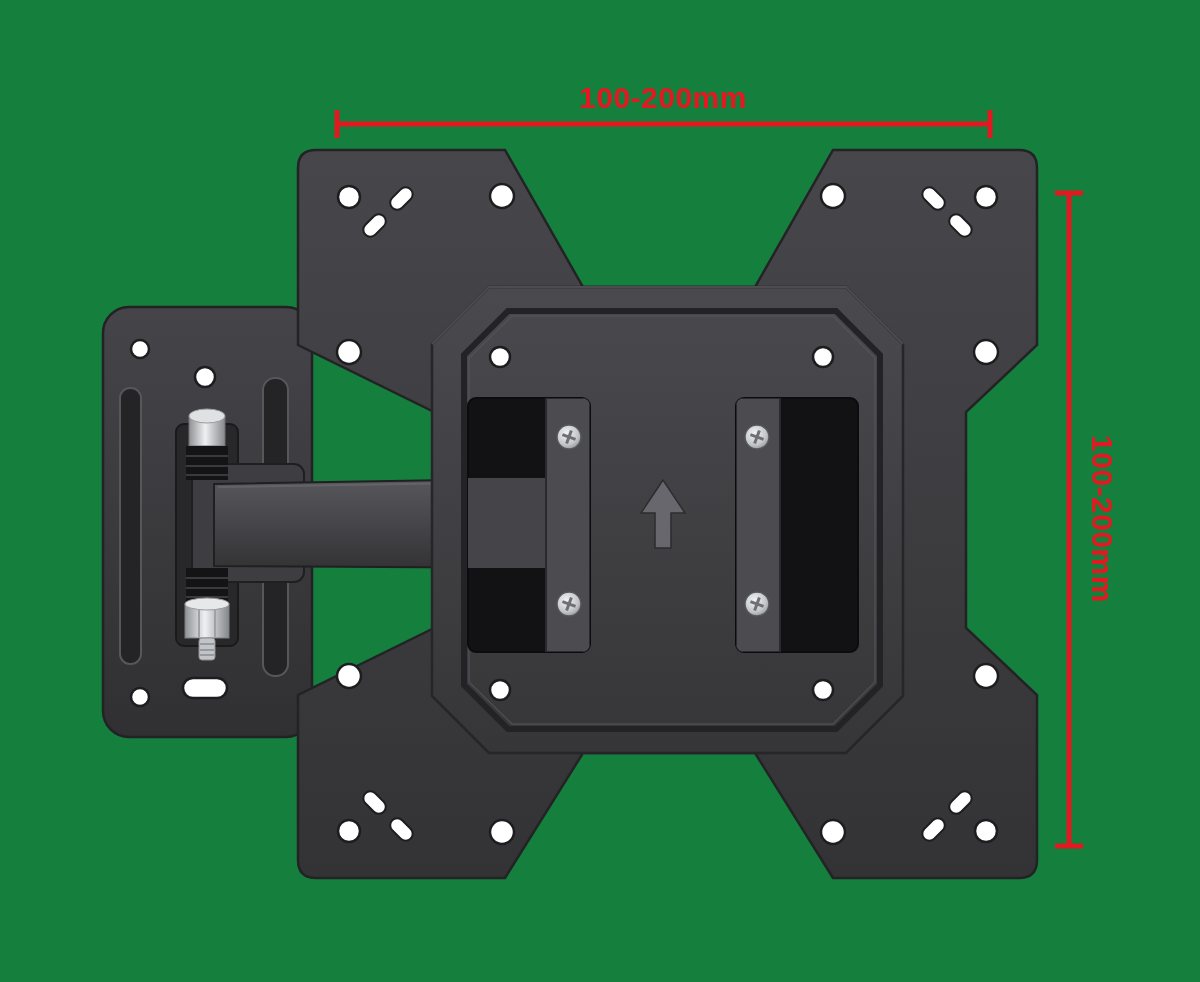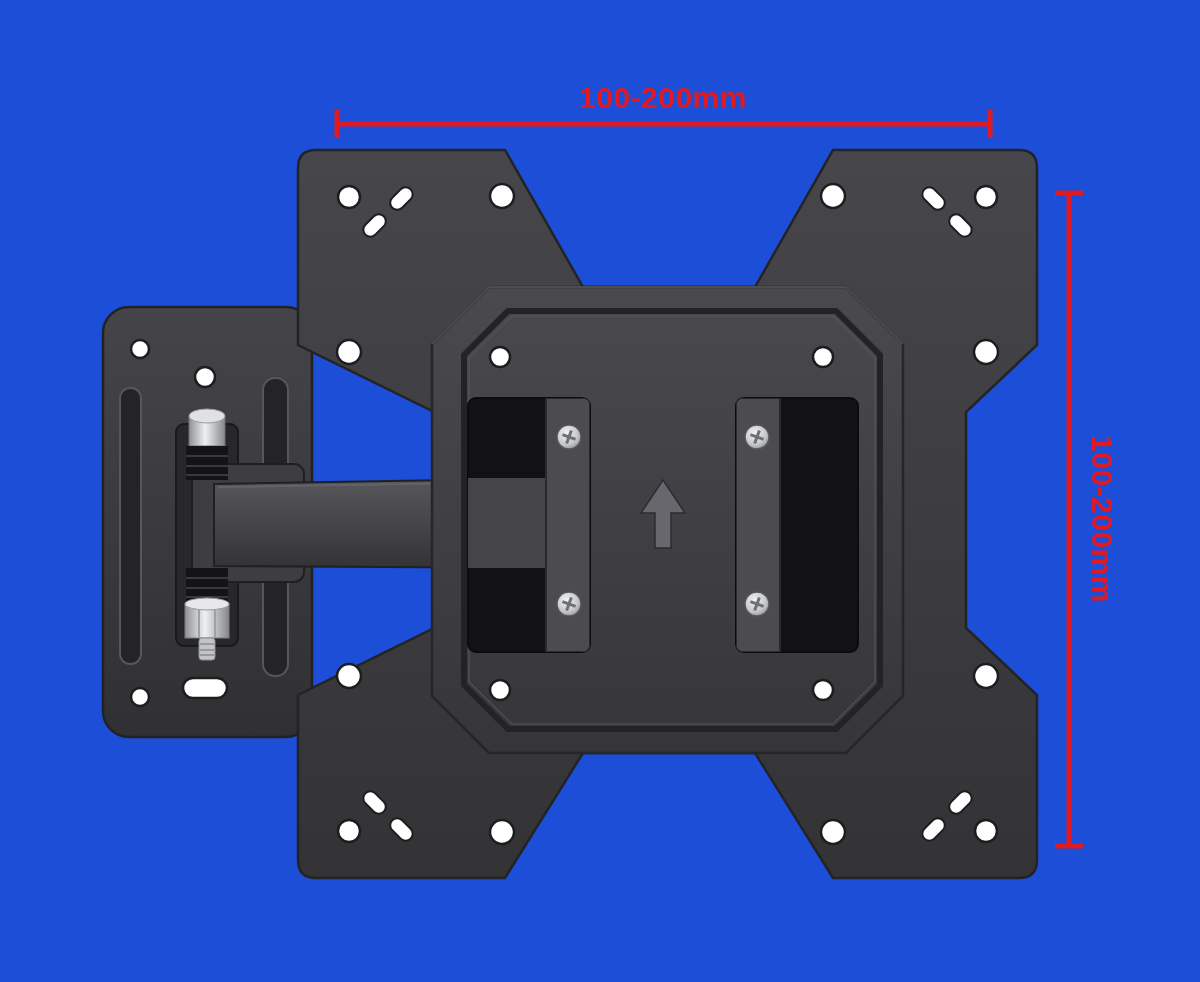--- a/index.html
+++ b/index.html
@@ -1,16 +1,16 @@
 <!DOCTYPE html>
 <html><head>
 <meta charset="utf-8">
 <style>
   html,body{margin:0;padding:0;background:#ffffff;}
-  #canvas{width:1200px;height:982px;position:relative;background:#1d4ed8;overflow:hidden;
+  #canvas{width:1200px;height:982px;position:relative;background:#15803d;overflow:hidden;
           font-family:"Liberation Sans", sans-serif;}
   svg{display:block;}
   .dim-label{font-family:"Liberation Sans", sans-serif;font-weight:bold;font-size:30px;letter-spacing:.5px;}
   .hole{fill:#ffffff;stroke:#1d1d1f;stroke-width:2.5;}
   .slotpair rect{fill:#ffffff;stroke:#1d1d1f;stroke-width:2;}
   .groove-slot{fill:#242427;stroke:#56565b;stroke-width:2;}
 </style>
 </head>
 <body>
 

